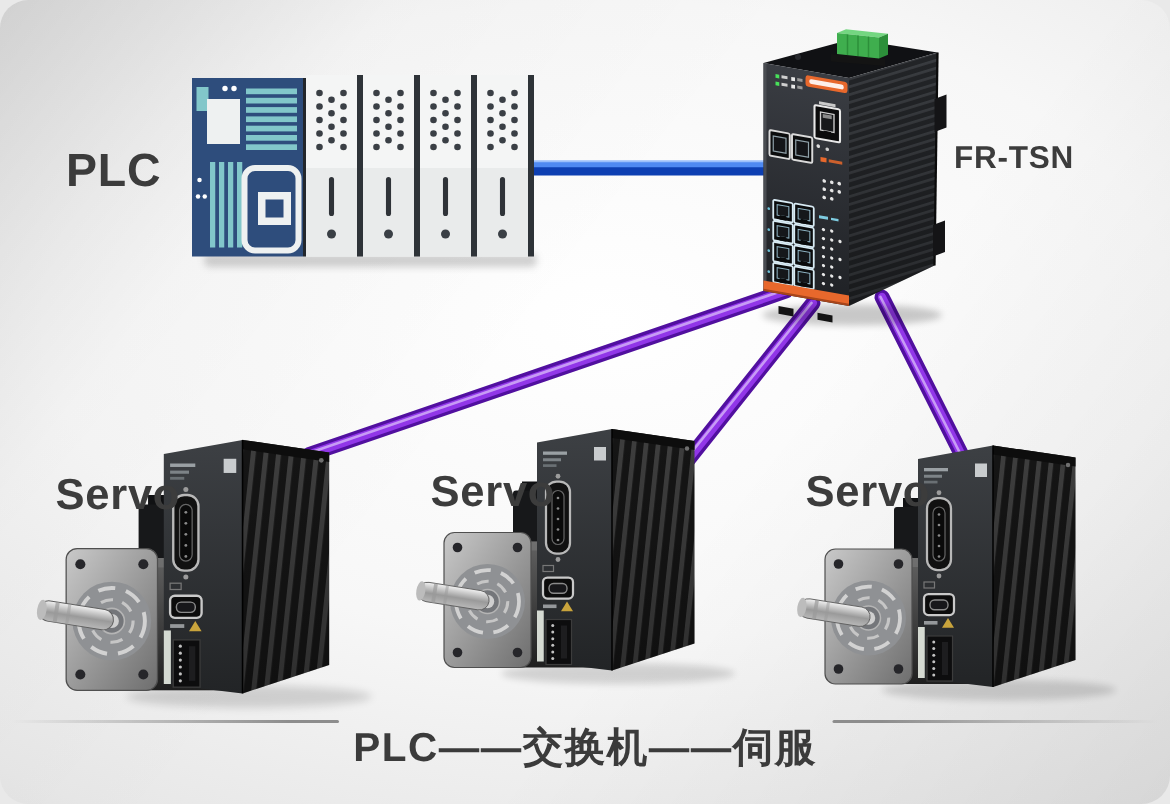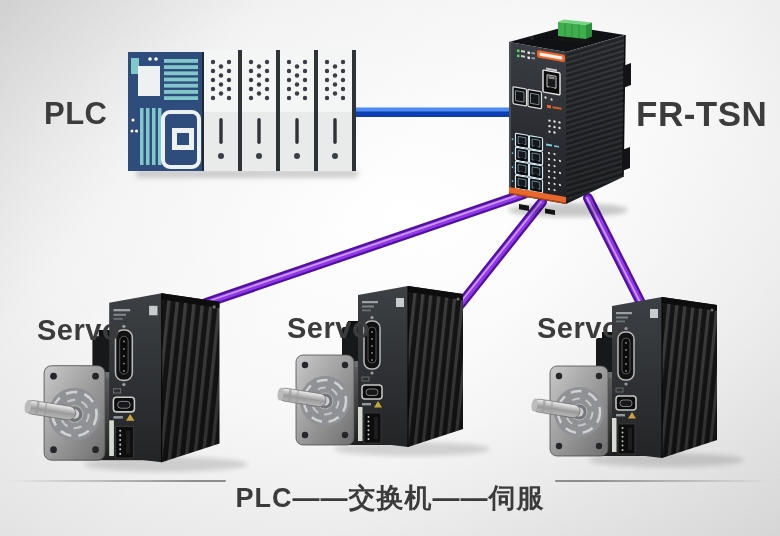--- a/index.html
+++ b/index.html
@@ -2,27 +2,28 @@
 <html style="--label-text: #3c3c3c; --cable-blue-dark: #0d3fb2; --cable-blue-light: #4f8af2; --cable-purple-dark: #51109f; --cable-purple-mid: #9136e8; --cable-purple-light: #c79bf5; --accent-orange: #e8682c; --terminal-green: #3fae4e; --plc-navy: #2e4d7c; --plc-teal: #82c7ca;"><head>
 <meta charset="utf-8">
 <style>
   html,body{margin:0;padding:0;background:#e9e9e9;}
   .stage{
     position:relative;width:780px;height:536px;overflow:hidden;
     background:
       linear-gradient(128deg, rgba(0,0,0,0.12) 0%, rgba(0,0,0,0.02) 22%, rgba(255,255,255,0) 45%, rgba(255,255,255,0) 62%, rgba(0,0,0,0.07) 100%),
       radial-gradient(ellipse 115% 95% at 52% 40%, #ffffff 0%, #f7f7f7 42%, #e7e7e7 74%, #d2d2d2 100%);
     font-family:"Liberation Sans","DejaVu Sans",sans-serif;
+    border-radius:19px;
   }
   .lbl{
     position:absolute;font-weight:bold;color:var(--label-text,#3c3c3c);
     letter-spacing:0.5px;white-space:nowrap;
   }
   #plc-label{left:44px;top:96px;font-size:31px;}
-  #frtsn-label{left:636px;top:94px;font-size:35px;}
+  #frtsn-label{left:636px;top:94px;font-size:21px;}
   #servo-label-1{left:37px;top:314px;font-size:29px;}
   #servo-label-2{left:287px;top:312px;font-size:29px;}
   #servo-label-3{left:537px;top:312px;font-size:29px;}
   .caption-row{
     position:absolute;left:0;right:0;top:480px;height:34px;
     display:flex;align-items:flex-start;gap:10px;padding:0 8px;box-sizing:border-box;
   }
   .caption-line{flex:1;height:2px;border-radius:1px;}
   .caption-line.left{background:linear-gradient(to right, rgba(150,150,150,0), #8d8d8d 85%);}
   .caption-line.right{background:linear-gradient(to left, rgba(150,150,150,0), #8d8d8d 85%);}

